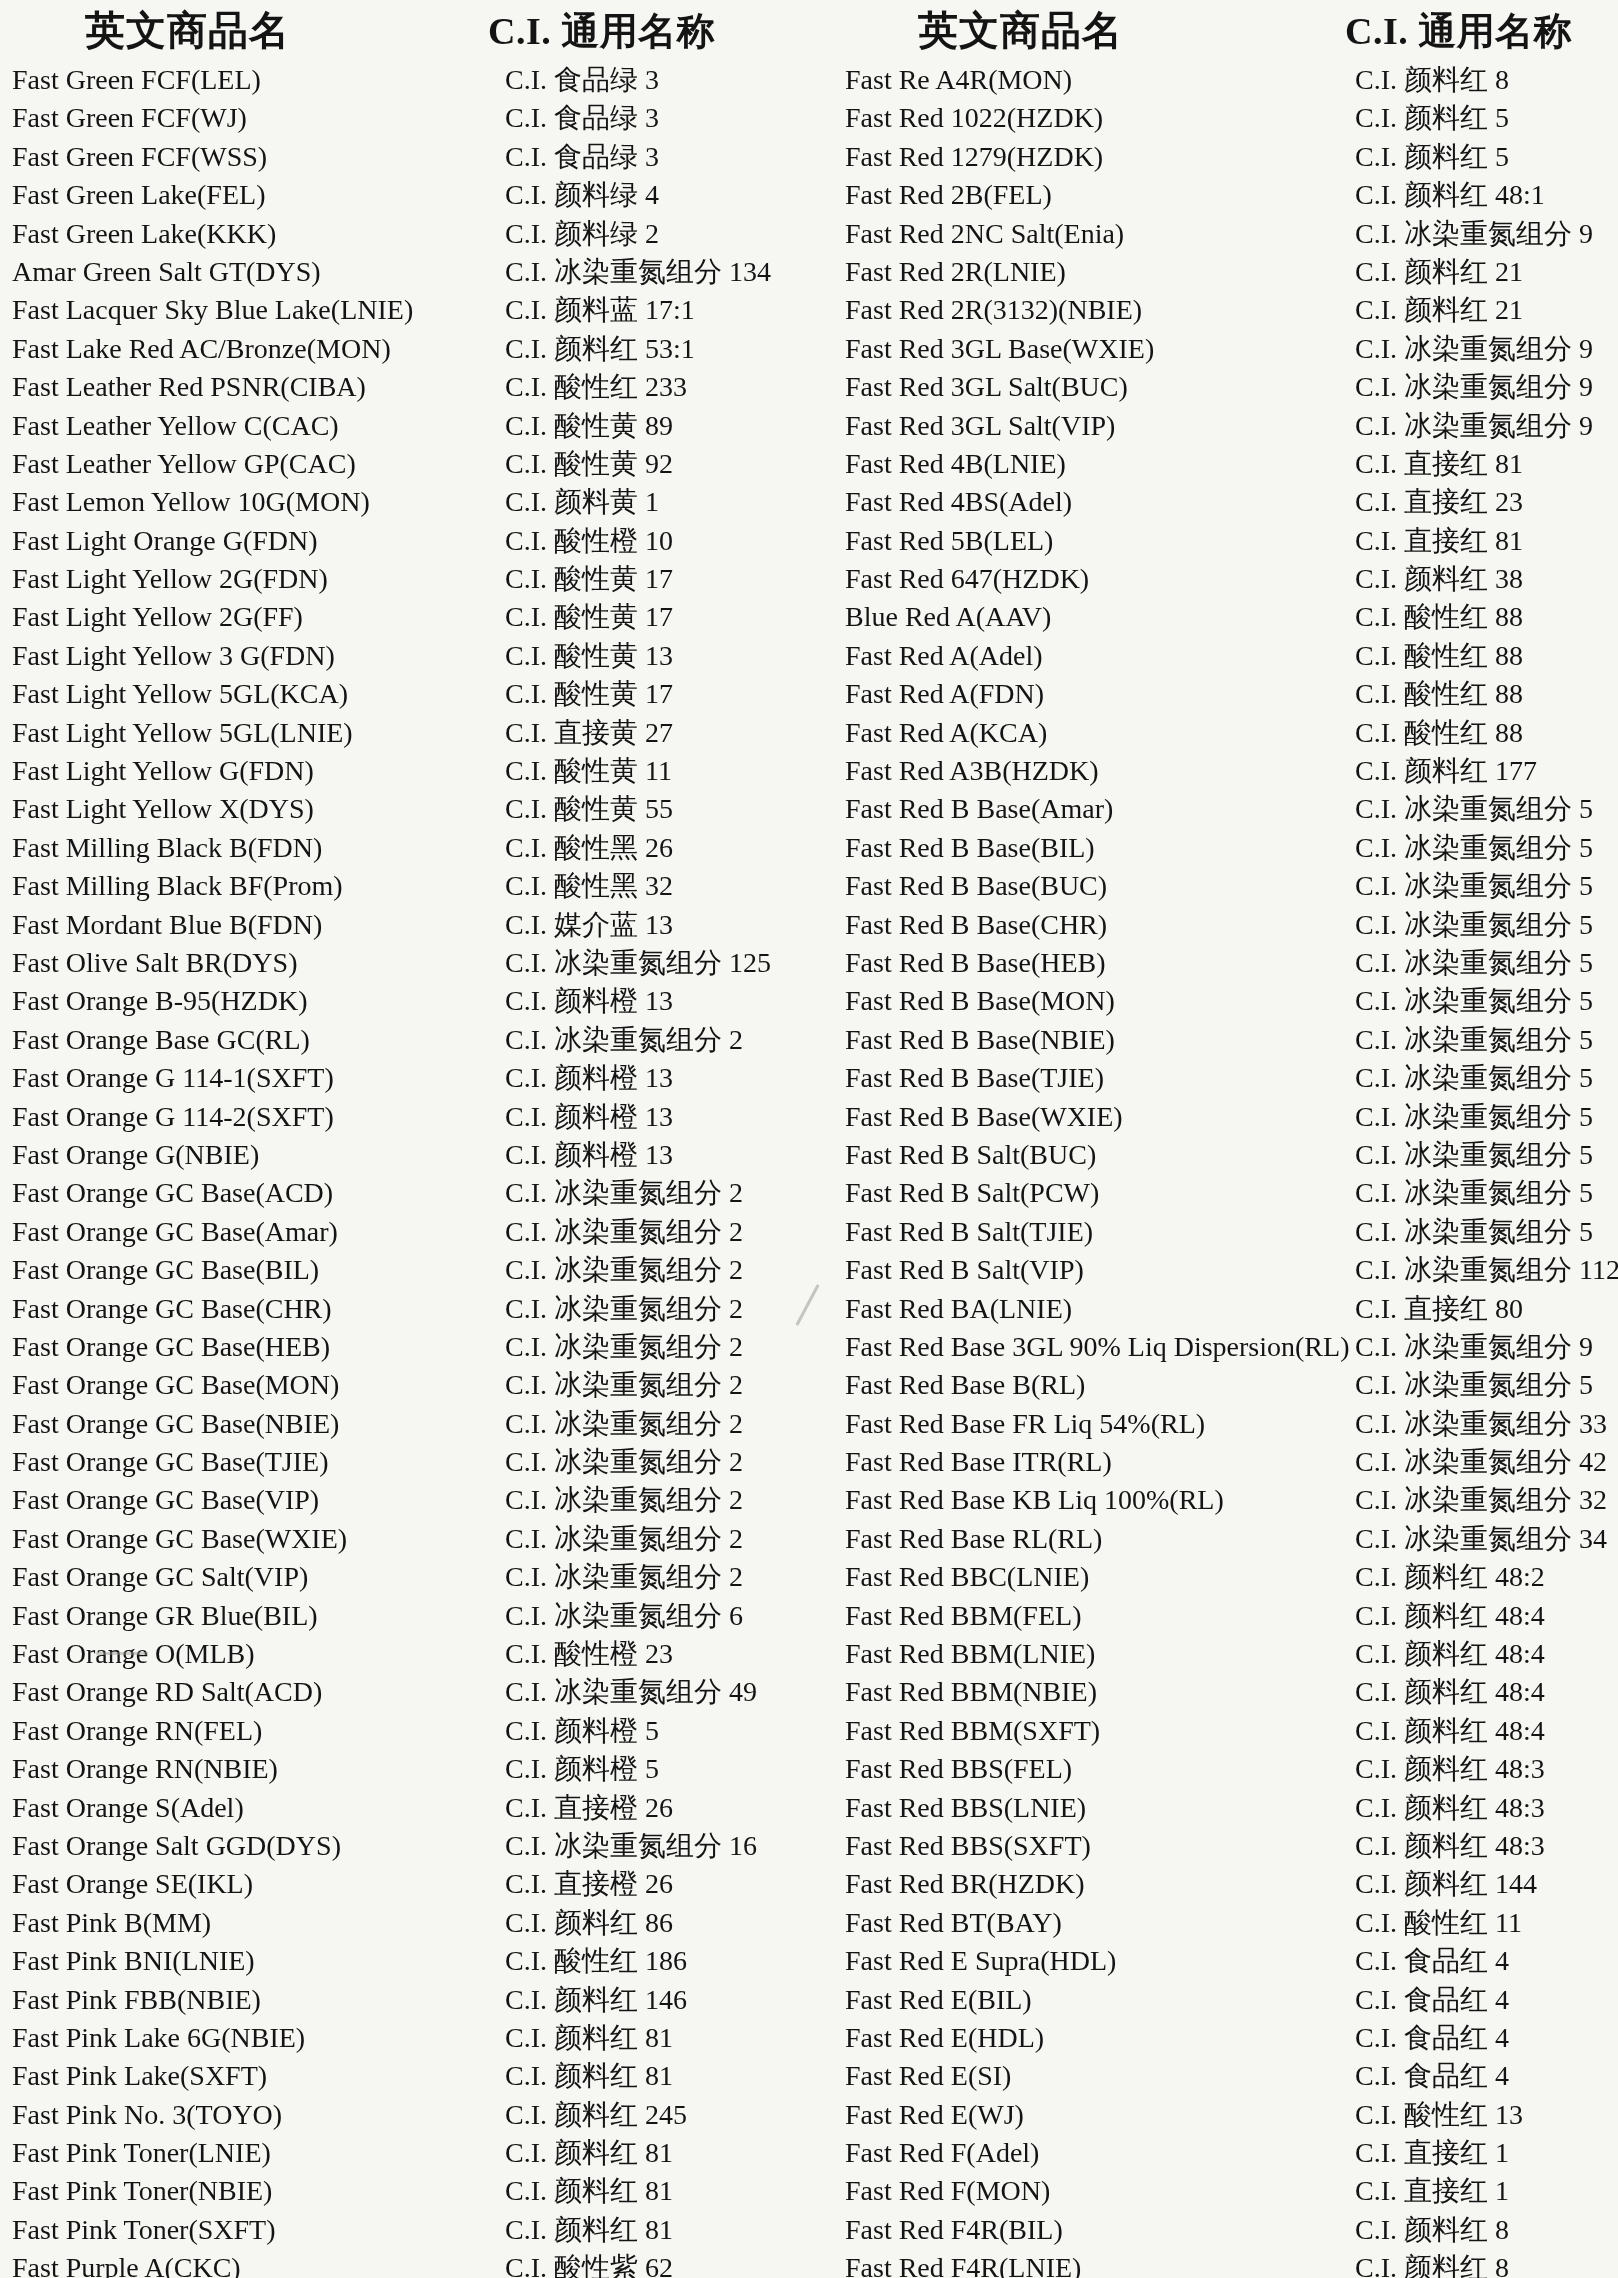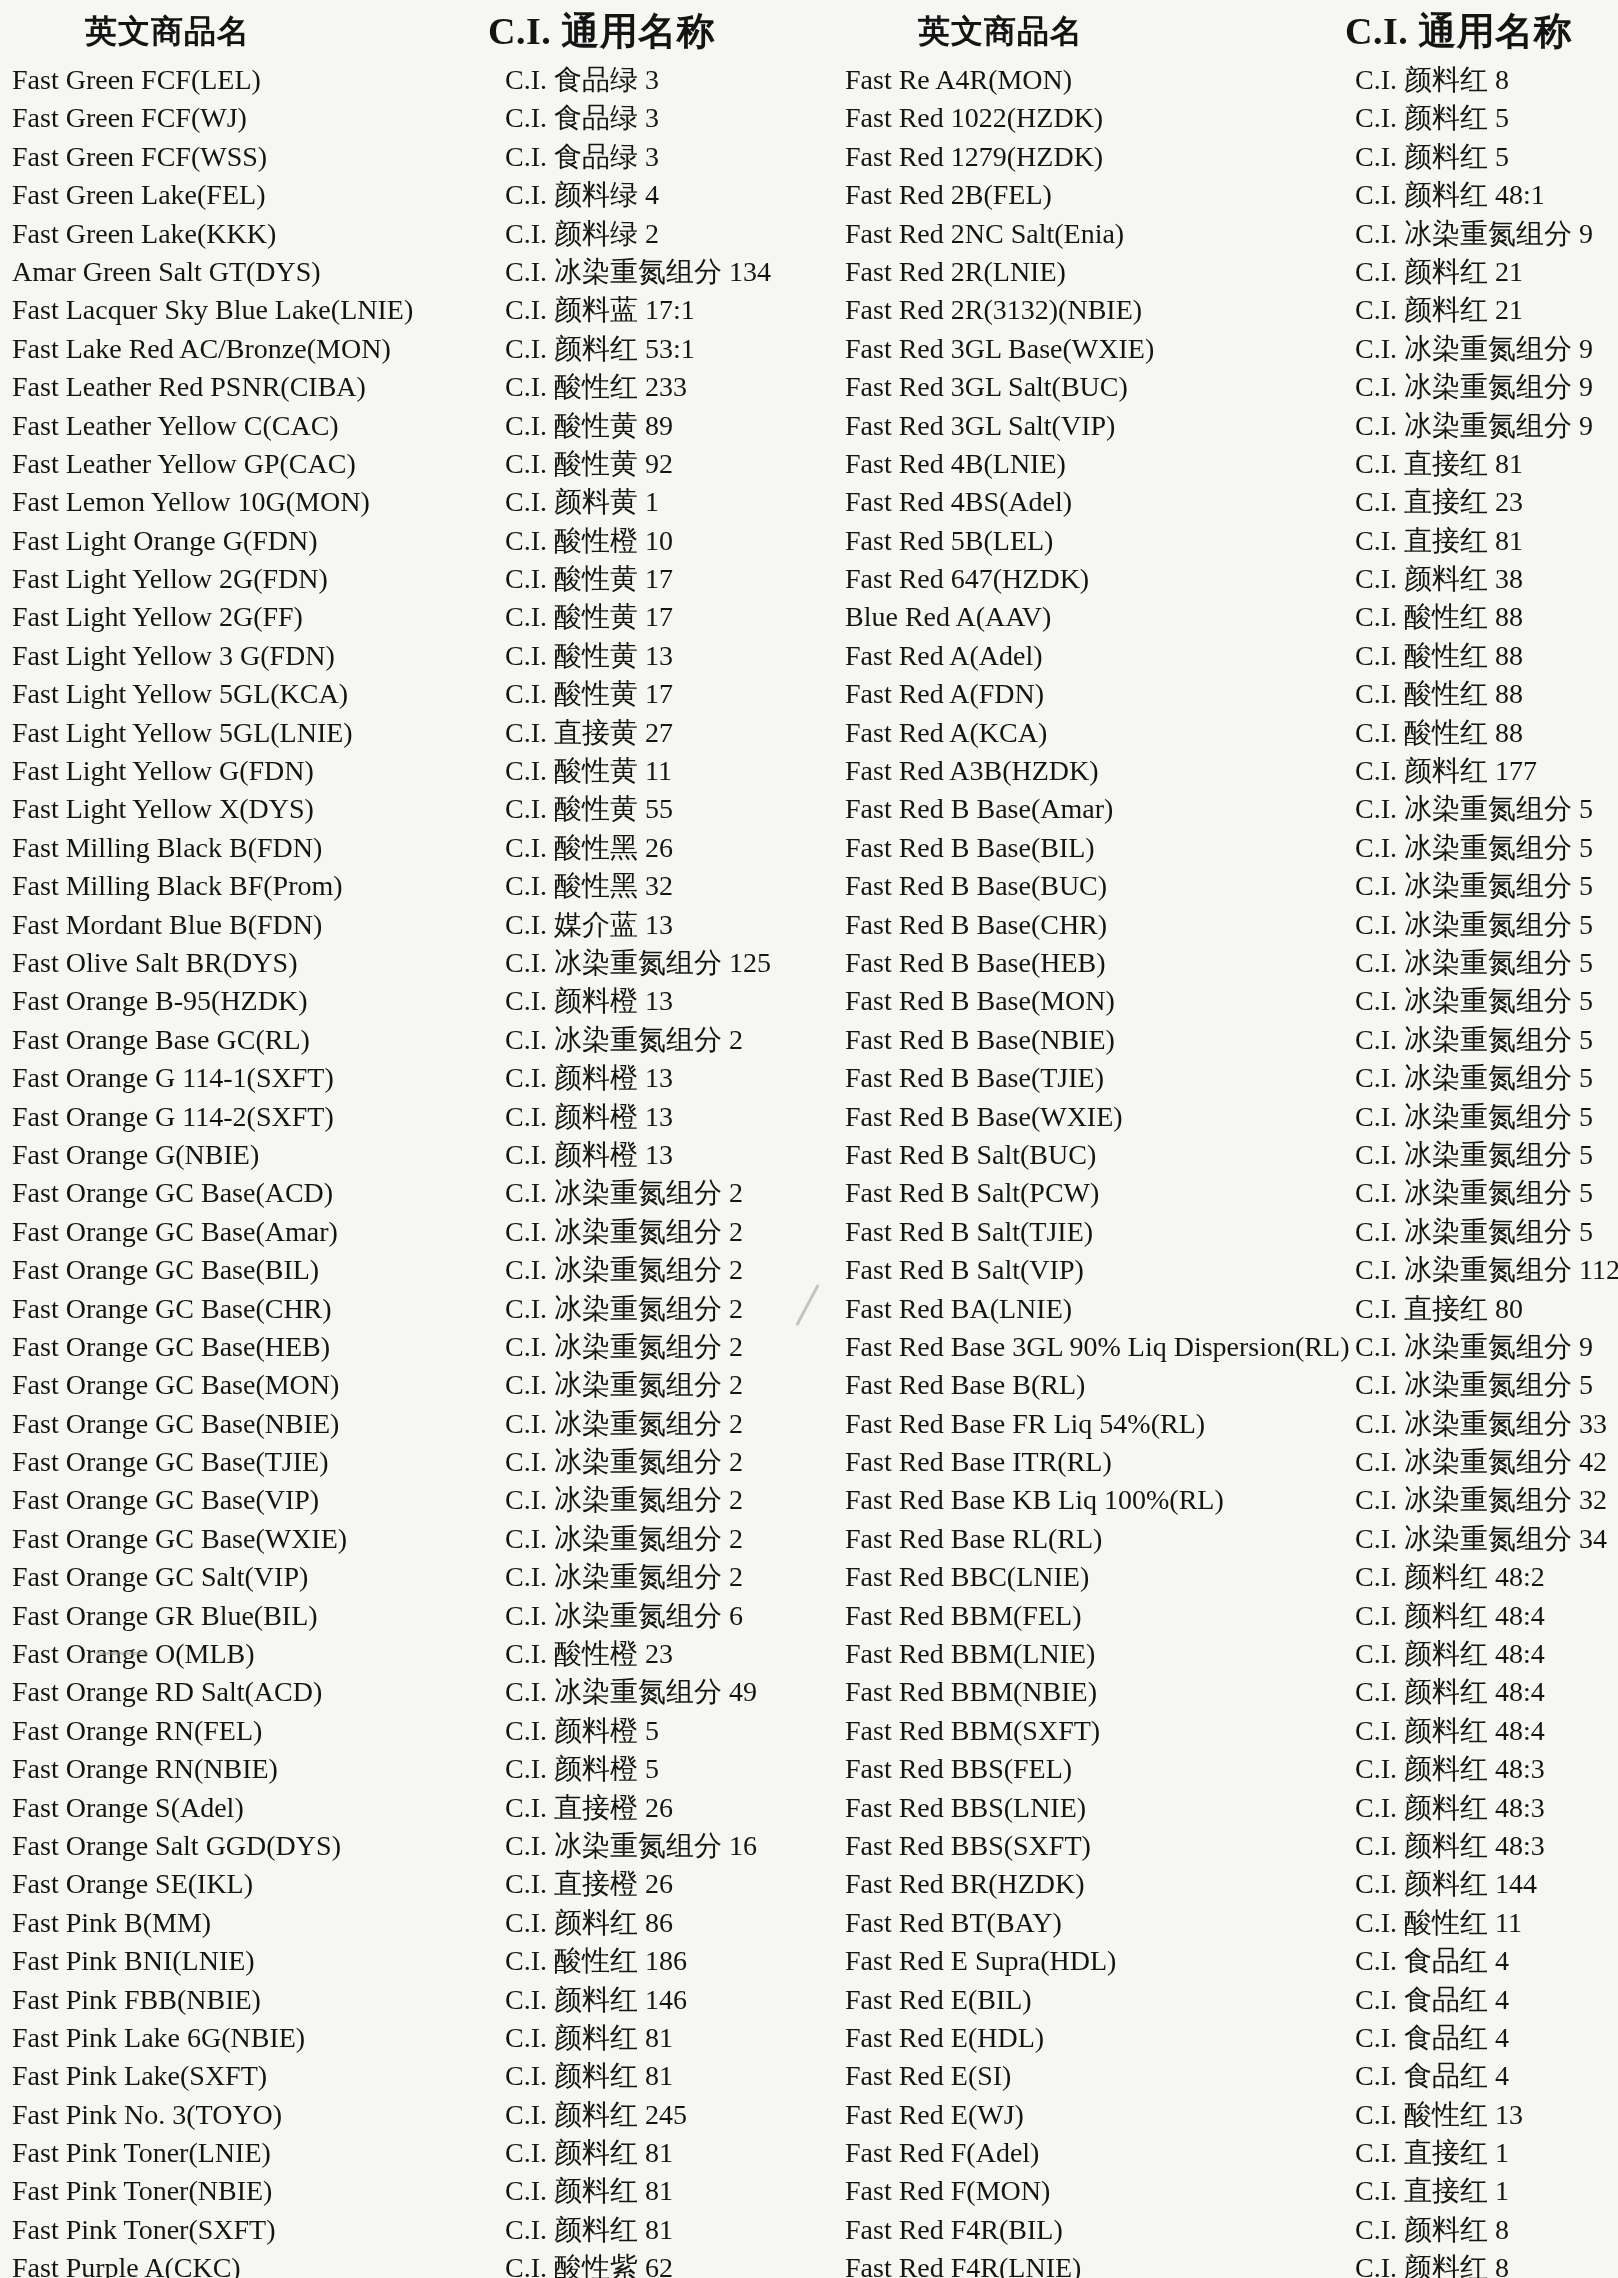--- a/index.html
+++ b/index.html
@@ -11,21 +11,21 @@
     color:#141414;
     position:relative;
     -webkit-font-smoothing:antialiased;
   }
   .page{position:absolute;inset:0;}
   .col{position:absolute;top:0;height:100%;}
   .col-a{left:12px;width:800px;}
   .col-b{left:845px;width:773px;}
   .hdr{position:absolute;top:12px;height:38px;width:100%;}
   .hdr .h-en{
-    position:absolute;font-weight:bold;font-size:32px;line-height:38px;
+    position:absolute;font-weight:bold;font-size:40px;line-height:38px;
     white-space:nowrap;letter-spacing:1px;
   }
   .hdr .h-ci{
     position:absolute;font-weight:bold;font-size:38px;line-height:38px;
     white-space:nowrap;letter-spacing:0.5px;
   }
   .col-a .h-en{left:73px;}
   .col-a .h-ci{left:476px;}
   .col-b .h-en{left:73px;}
   .col-b .h-ci{left:500px;}

